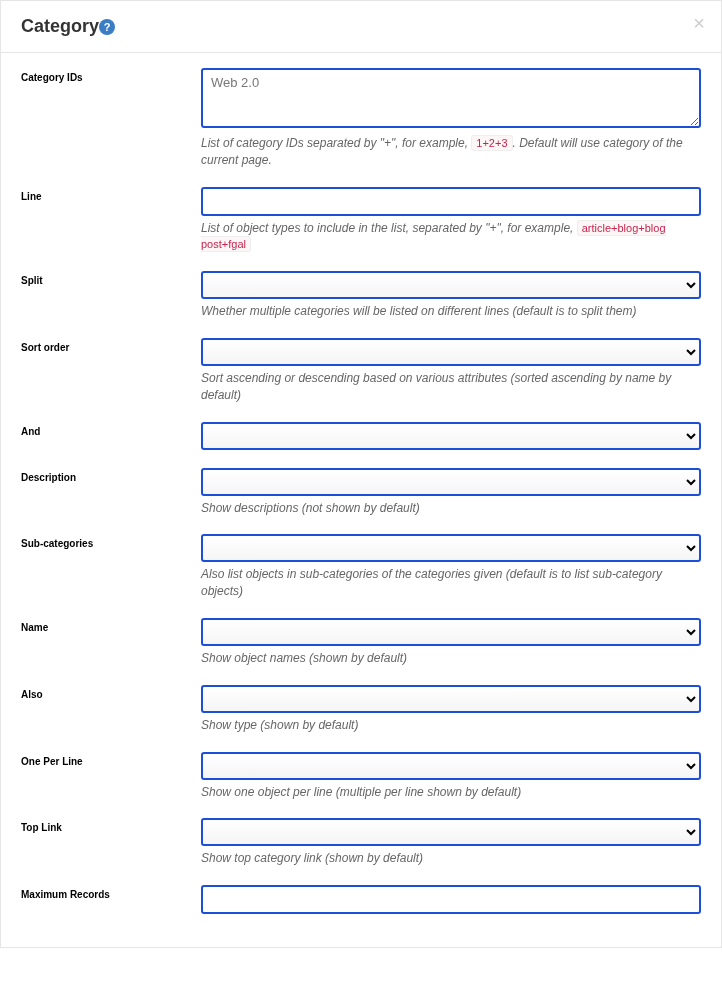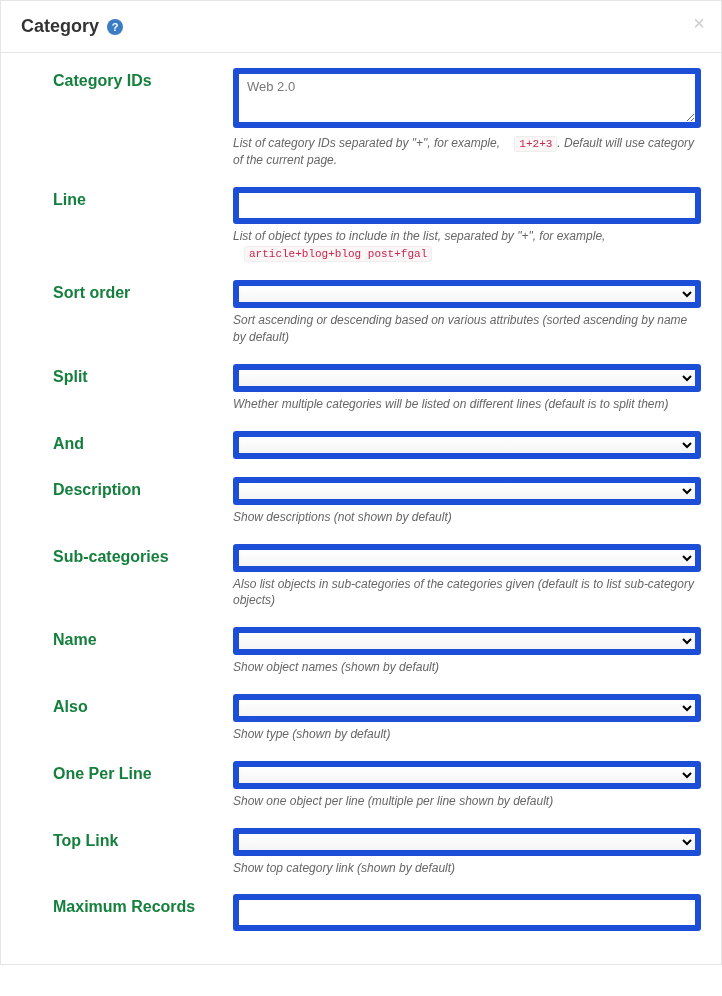--- a/index.html
+++ b/index.html
@@ -18,21 +18,20 @@
       padding: 15px 20px;
       border-bottom: 1px solid #e5e5e5;
       position: relative;
     }
     .modal-title {
       font-size: 18px;
       font-weight: bold;
       color: #333;
       display: flex;
       align-items: center;
-      gap: 8px;
     }
     .help-icon {
       width: 16px;
       height: 16px;
       border-radius: 50%;
       background: #3b7dc4;
       color: #fff;
       display: inline-flex;
       align-items: center;
       justify-content: center;
@@ -52,32 +51,31 @@
     .modal-body {
       padding: 15px 20px;
     }
     .form-row {
       display: flex;
       margin-bottom: 18px;
     }
     .form-label {
       width: 180px;
       font-weight: bold;
-      font-size: 16px;
-      color: #15803d;
+      font-size: 10px;
+      color: #000000;
       padding-top: 4px;
       flex-shrink: 0;
-      margin-left: 32px;
     }
     .form-field {
       flex: 1;
     }
     textarea, input[type="text"], select {
       width: 100%;
-      border: 6px solid #1d4ed8;
+      border: 2px solid #1d4ed8;
       border-radius: 3px;
       padding: 5px 8px;
       font-family: inherit;
       font-size: 13px;
       background: #fff;
     }
     textarea {
       height: 60px;
       resize: vertical;
       color: #777;
@@ -88,29 +86,28 @@
       appearance: auto;
     }
     .helptext {
       margin-top: 4px;
       font-style: italic;
       color: #666;
       font-size: 12px;
       line-height: 1.4;
     }
     code {
-      font-family: Liberation Mono, monospace;
+      font-family: Liberation Sans, sans-serif;
       color: #c7254e;
       background: #fdf6f6;
       border: 1px solid #eee;
       border-radius: 3px;
       padding: 1px 4px;
       font-size: 11px;
       font-style: normal;
-      margin-left: 11px;
     }
   </style>
 </head>
 <body>
 
 <div class="modal">
   <div class="modal-header">
     <div class="modal-title">
       <span>Category</span>
       <span class="help-icon">?</span>
@@ -134,32 +131,32 @@
       <div class="form-label">Line</div>
       <div class="form-field">
         <input type="text" value="" style="">
         <div class="helptext">
           <span>List of object types to include in the list, separated by "+", for example, </span><code>article+blog+blog post+fgal</code>
         </div>
       </div>
     </div>
 
     <div class="form-row">
+      <div class="form-label">Split</div>
+      <div class="form-field">
+        <select><option></option></select>
+        <div class="helptext">Whether multiple categories will be listed on different lines (default is to split them)</div>
+      </div>
+    </div>
+
+    <div class="form-row">
       <div class="form-label">Sort order</div>
       <div class="form-field">
         <select><option></option></select>
         <div class="helptext">Sort ascending or descending based on various attributes (sorted ascending by name by default)</div>
-      </div>
-    </div>
-
-    <div class="form-row">
-      <div class="form-label">Split</div>
-      <div class="form-field">
-        <select><option></option></select>
-        <div class="helptext">Whether multiple categories will be listed on different lines (default is to split them)</div>
       </div>
     </div>
 
     <div class="form-row">
       <div class="form-label">And</div>
       <div class="form-field">
         <select><option></option></select>
       </div>
     </div>
 

